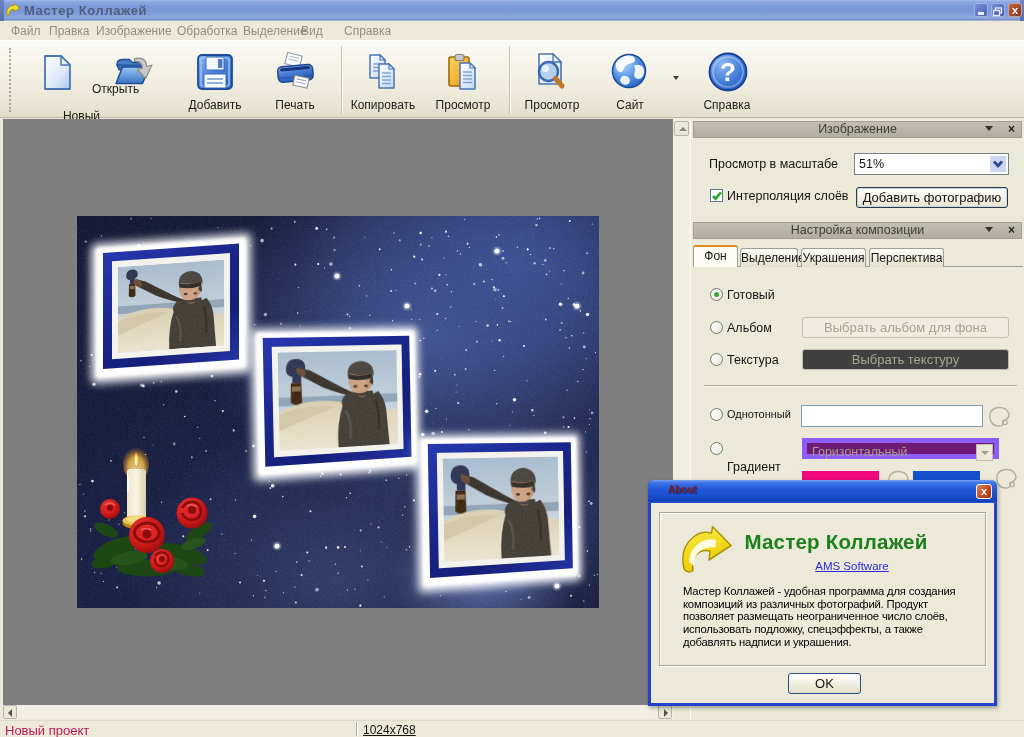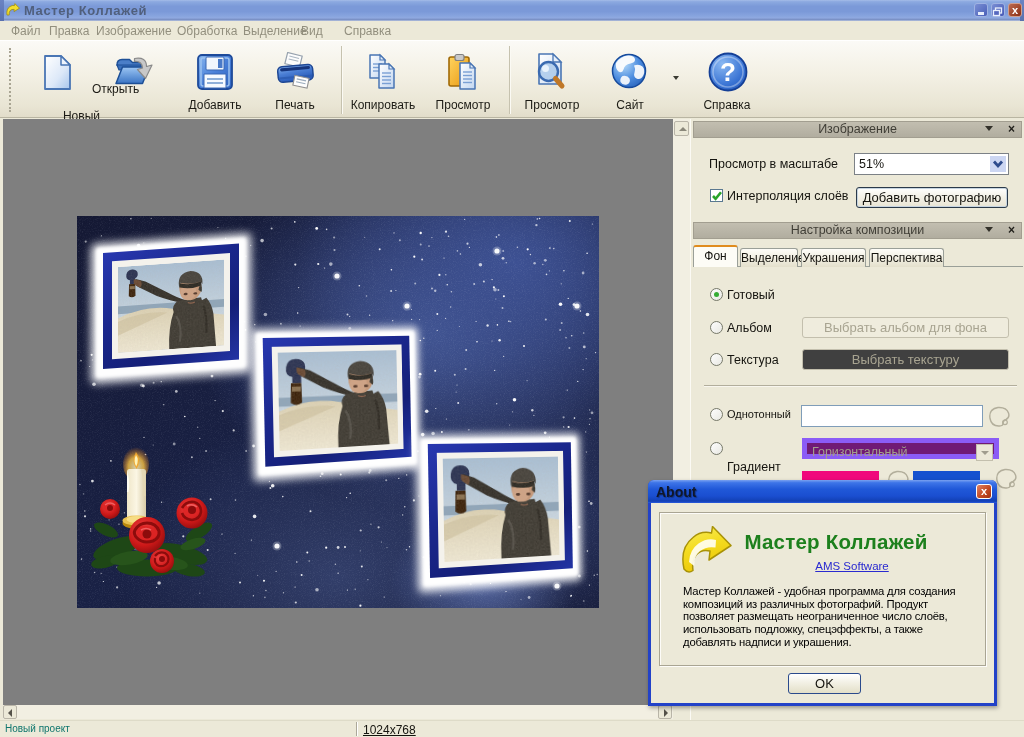--- a/index.html
+++ b/index.html
@@ -962,28 +962,28 @@
 <path d="M12 2.5 Q20.5 2 22.5 8 Q24 12.5 20 14.5 Q16.5 16 17 18.5 Q17.3 20.8 13.5 21 Q5.5 21.5 4 13.5 Q2.5 4 12 2.5 Z" fill="none" stroke="#b2ae9b" stroke-width="1.4"></path>
 <circle cx="19" cy="17.3" r="2.3" fill="none" stroke="#b2ae9b" stroke-width="1.2"></circle>
 </svg></div>
     <div class="a" style="left:222px;top:352px;width:67px;height:14px;background:#1551cf;"></div>
     <div class="a" style="left:302px;top:348px;"><svg width="26" height="22" viewBox="0 0 26 22">
 <path d="M12 2.5 Q20.5 2 22.5 8 Q24 12.5 20 14.5 Q16.5 16 17 18.5 Q17.3 20.8 13.5 21 Q5.5 21.5 4 13.5 Q2.5 4 12 2.5 Z" fill="none" stroke="#b2ae9b" stroke-width="1.4"></path>
 <circle cx="19" cy="17.3" r="2.3" fill="none" stroke="#b2ae9b" stroke-width="1.2"></circle>
 </svg></div>
   </div>
 <div class="a" style="left:0;top:720px;width:1024px;height:17px;background:#ece9d8;border-top:1px solid #dedbc8;">
-    <div class="a" style="left:5px;top:2px;font-size:10px;color:#0f766e;">Новый проект</div>
+    <div class="a" style="left:5px;top:2px;font-size:13px;color:#be185d;">Новый проект</div>
     <div class="a" style="left:356px;top:1px;height:14px;border-left:1px solid #aca899;border-right:1px solid #fff;"></div>
     <div class="a" style="left:363px;top:2px;font-size:12px;color:#15140f;text-decoration:underline;">1024x768</div>
   </div>
 <div class="a" style="left:648px;top:480px;width:349px;height:226px;z-index:50;">
     <div class="a" style="left:0;top:0;width:349px;height:226px;border-radius:6px 6px 0 0;background:#2242c8;box-shadow:1px 2px 4px rgba(0,0,0,0.35);"></div>
     <div class="a" style="left:0;top:0;width:349px;height:23px;border-radius:6px 6px 0 0;background:linear-gradient(180deg,#7ba2f0 0%,#3d74e8 12%,#2058d8 40%,#1a4ed0 70%,#1240b4 92%,#2a5ce0 100%);"></div>
-    <div class="a" style="left:8px;top:4px;font-size:14px;font-weight:700;color:#0f172a;text-shadow:1px 1px 1px #12348a;">About</div>
+    <div class="a" style="left:20px;top:4px;font-size:10px;font-weight:700;color:#7f1d1d;text-shadow:1px 1px 1px #12348a;">About</div>
     <div class="a" style="left:328px;top:4px;width:16px;height:15px;border-radius:3px;background:linear-gradient(135deg,#e08264,#c44a22 55%,#a03010);border:1.4px solid #fff;color:#fff;font-size:11px;font-weight:700;text-align:center;line-height:12px;">x</div>
     <div class="a" style="left:3px;top:23px;width:343px;height:200px;background:#ece9d8;"></div>
     <div class="a" style="left:11px;top:32px;width:327px;height:154px;border:1px solid #a9a593;box-shadow:inset 1px 1px 0 #fdfcf8, 1px 1px 0 #fdfcf8;"></div>
     <svg class="a" style="left:34px;top:46px;" width="51" height="50" viewBox="0 0 51 50">
 <defs>
         <linearGradient id="yar" x1="0" y1="0" x2="0.35" y2="1">
           <stop offset="0" stop-color="#f8ee60"></stop>
           <stop offset="0.5" stop-color="#f4dc20"></stop>
           <stop offset="1" stop-color="#ecc808"></stop>
         </linearGradient>

